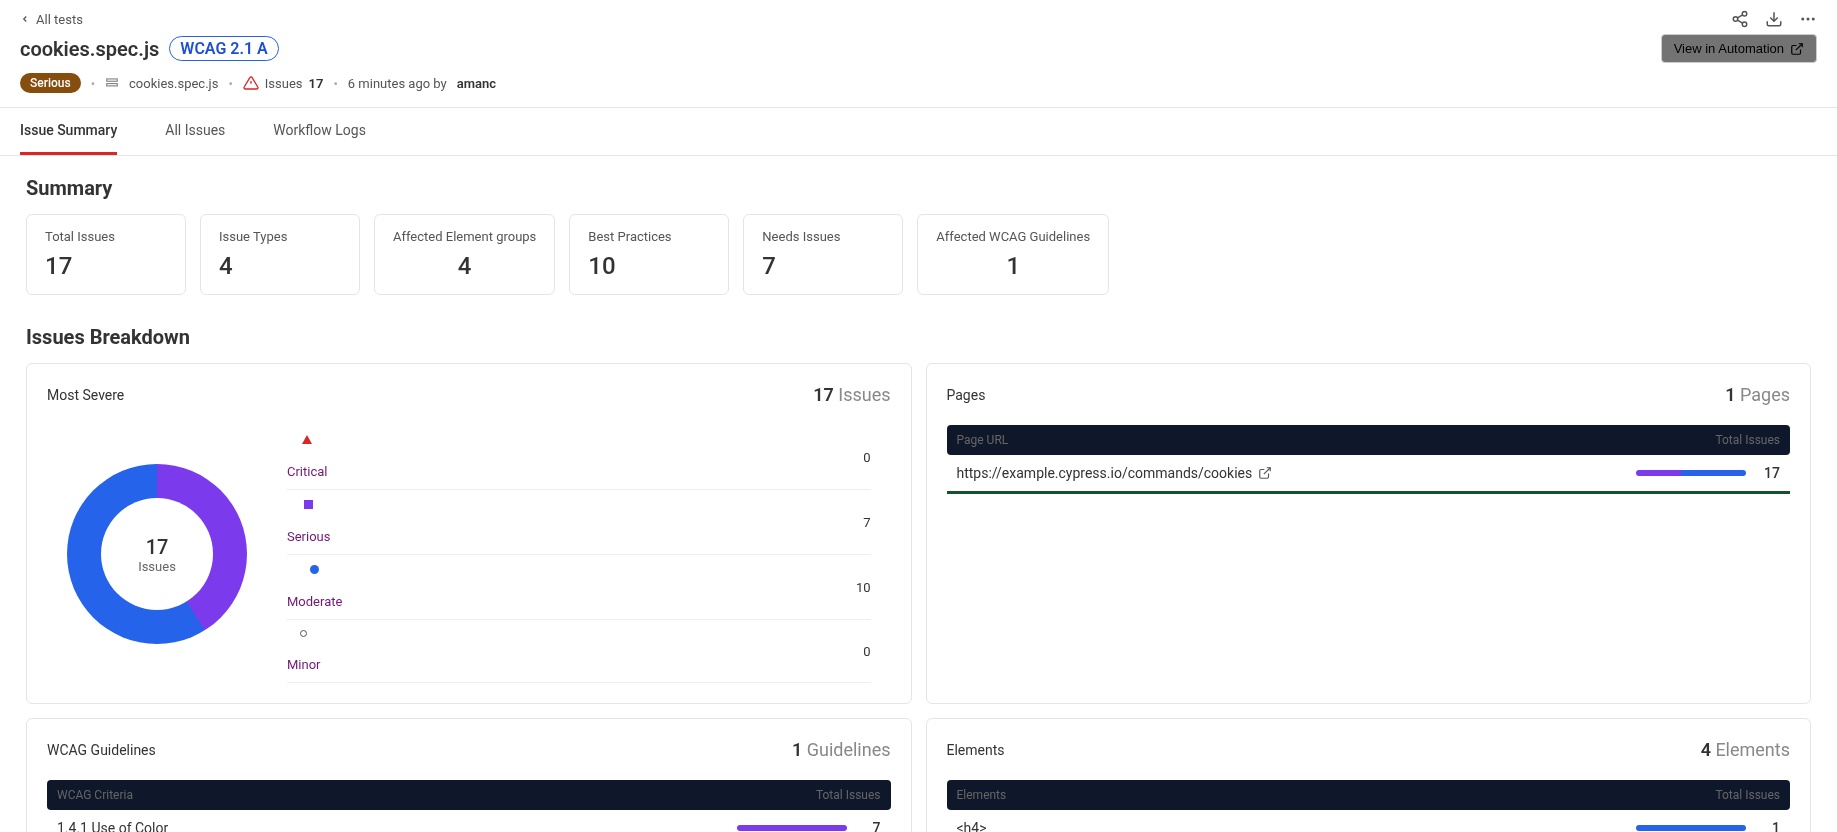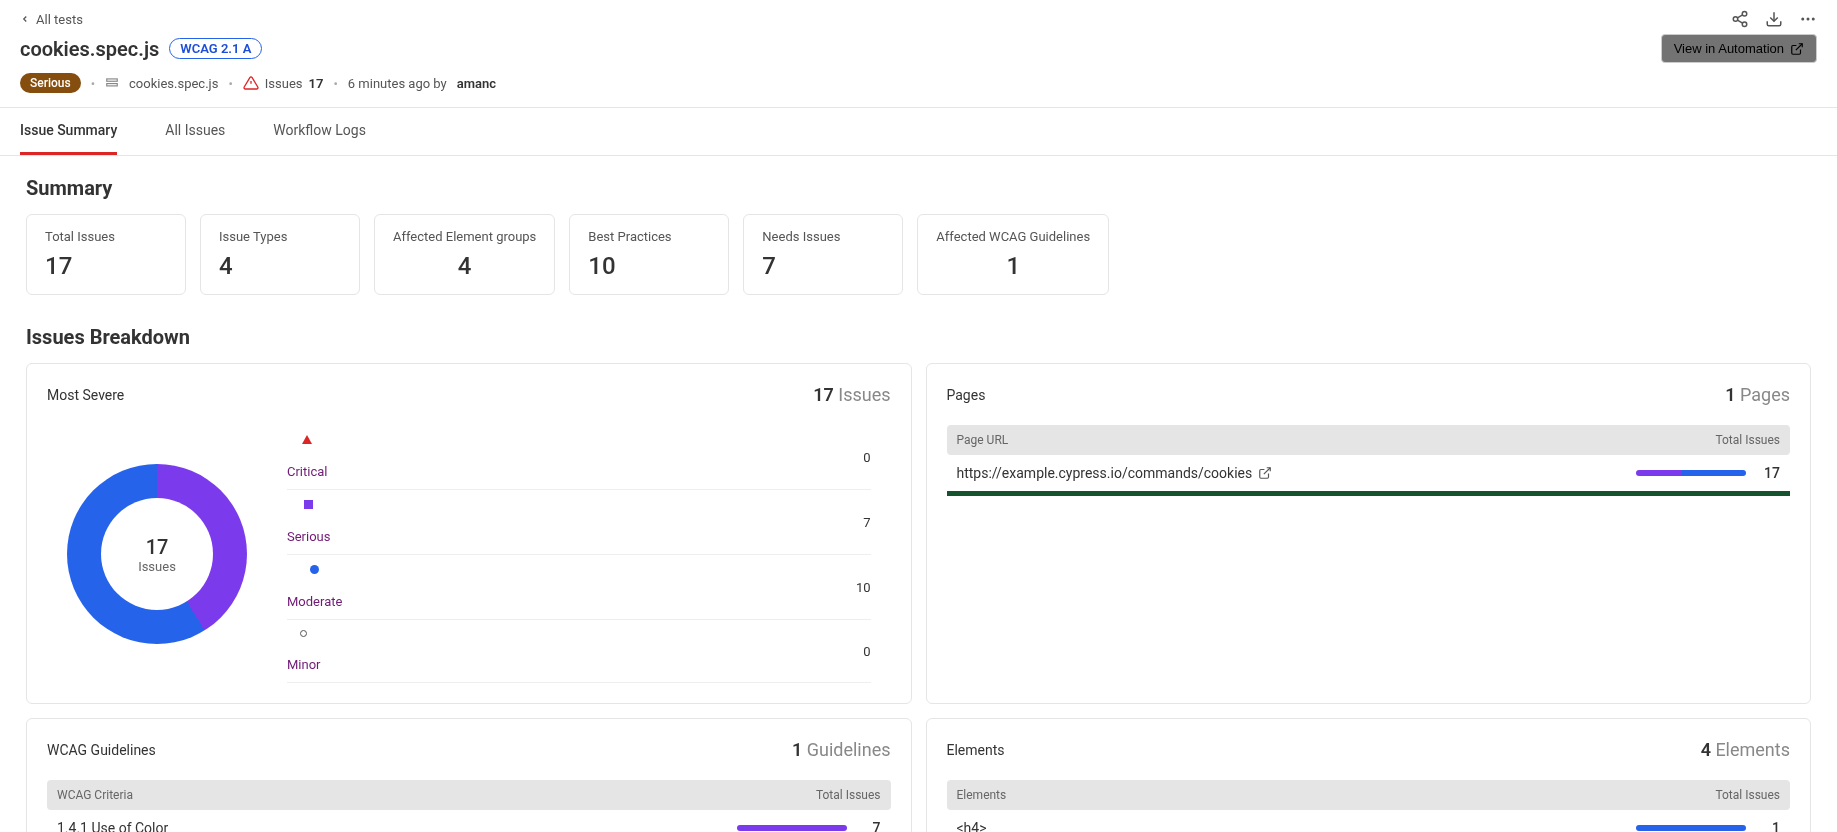--- a/index.html
+++ b/index.html
@@ -6,21 +6,21 @@
 body { font-family: -apple-system, BlinkMacSystemFont, "Segoe UI", Roboto, sans-serif; color: #333; background: #fff; font-size: 14px; }
 .top-bar { display: flex; justify-content: space-between; align-items: center; padding: 10px 20px 0 20px; }
 .back-link { display: flex; align-items: center; color: #555; cursor: pointer; font-size: 13px; gap: 6px; }
 .top-actions { display: flex; align-items: center; gap: 16px; color: #555; }
 .icon-btn { cursor: pointer; display: inline-flex; }
 
 .header { padding: 6px 20px 14px 20px; border-bottom: 1px solid #e5e5e5; }
 .title-row { display: flex; align-items: center; justify-content: space-between; }
 .title-left { display: flex; align-items: center; gap: 10px; }
 .page-title { font-size: 20px; font-weight: 600; }
-.wcag-badge { border: 1px solid #2563eb; color: #1d4ed8; padding: 2px 10px; border-radius: 999px; font-size: 13px; font-weight: 600; }
+.wcag-badge { border: 1px solid #2563eb; color: #1d4ed8; padding: 2px 10px; border-radius: 999px; font-size: 16px; font-weight: 600; }
 .meta-row { display: flex; align-items: center; gap: 10px; margin-top: 10px; font-size: 13px; color: #555; }
 .severity-pill { background: #854d0e; color: #fff; padding: 3px 10px; border-radius: 999px; font-size: 12px; font-weight: 500; }
 .dot-sep { color: #aaa; }
 .meta-issues { display: flex; align-items: center; gap: 6px; }
 .meta-issues .count { font-weight: 600; color: #333; }
 .author { font-weight: 600; color: #333; }
 .view-btn { border: 1px solid #ccc; padding: 6px 12px; border-radius: 4px; background: #737373; font-size: 13px; display: flex; align-items: center; gap: 6px; cursor: pointer; }
 
 .tabs { display: flex; gap: 48px; padding: 0 20px; border-bottom: 1px solid #e5e5e5; }
 .tab { padding: 14px 0; font-size: 14px; color: #555; cursor: pointer; border-bottom: 3px solid transparent; }
@@ -56,22 +56,22 @@
 .legend-row { display: flex; justify-content: space-between; align-items: center; padding: 10px 0; border-bottom: 1px solid #eee; font-size: 13px; }
 .legend-left { display: flex; align-items: center; gap: 20px; color: #701a75; flex-direction: column; }
 .marker { width: 0; height: 0; display: inline-block; }
 .marker.triangle { border-left: 5px solid transparent; border-right: 5px solid transparent; border-bottom: 9px solid #dc2626; }
 .marker.square { width: 9px; height: 9px; background: #7c3aed; }
 .marker.circle-f { width: 9px; height: 9px; background: #2563eb; border-radius: 50%; }
 .marker.circle-o { width: 7px; height: 7px; border: 1.5px solid #555; border-radius: 50%; background: transparent; }
 .legend-val { color: #333; font-size: 13px; }
 
 
-.tbl-head { display: flex; justify-content: space-between; padding: 8px 10px; background: #e5e5e5; font-size: 12px; color: #666; border-radius: 4px; }
-.tbl-row { display: flex; justify-content: space-between; align-items: center; padding: 10px; border-bottom: 5px solid #14532d; font-size: 14px; }
+.tbl-head { display: flex; justify-content: space-between; padding: 8px 10px; background: #0f172a; font-size: 12px; color: #666; border-radius: 4px; }
+.tbl-row { display: flex; justify-content: space-between; align-items: center; padding: 10px; border-bottom: 3px solid #14532d; font-size: 14px; }
 .row-url { display: flex; align-items: center; gap: 6px; }
 .row-right { display: flex; align-items: center; gap: 14px; }
 .bar { height: 6px; border-radius: 3px; }
 .bar.purple { background: linear-gradient(90deg, #7c3aed 41%, #2563eb 41%); width: 110px; }
 .bar.purple-solid { background: #7c3aed; width: 110px; }
 .bar.blue { background: #2563eb; width: 110px; }
 .row-val { font-weight: 500; min-width: 20px; text-align: right; }
 
 svg { display: block; }
 </style>

